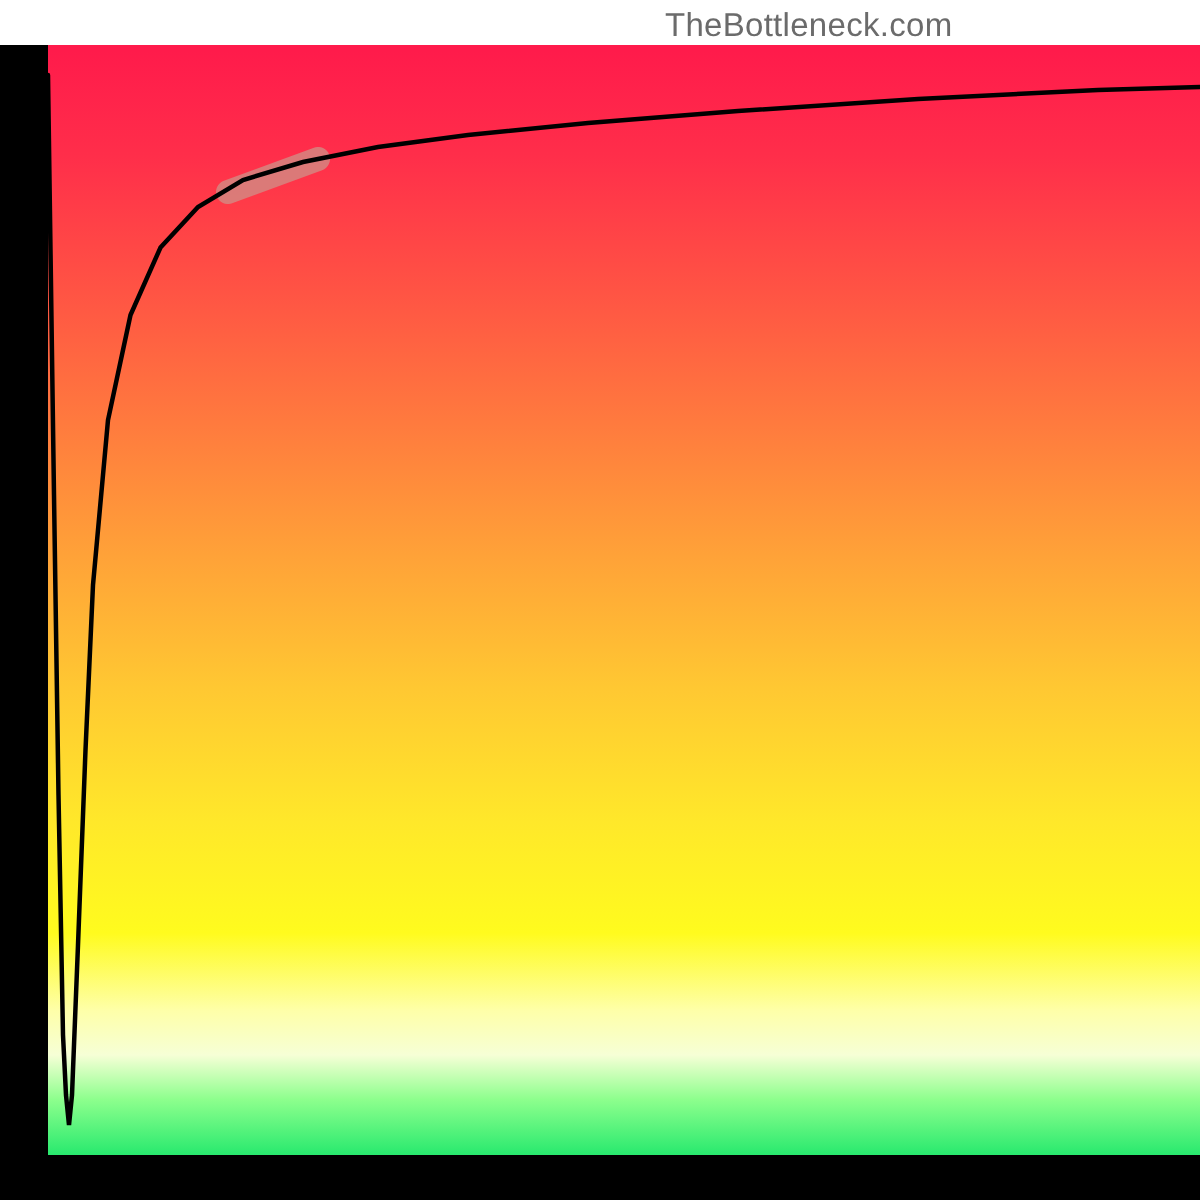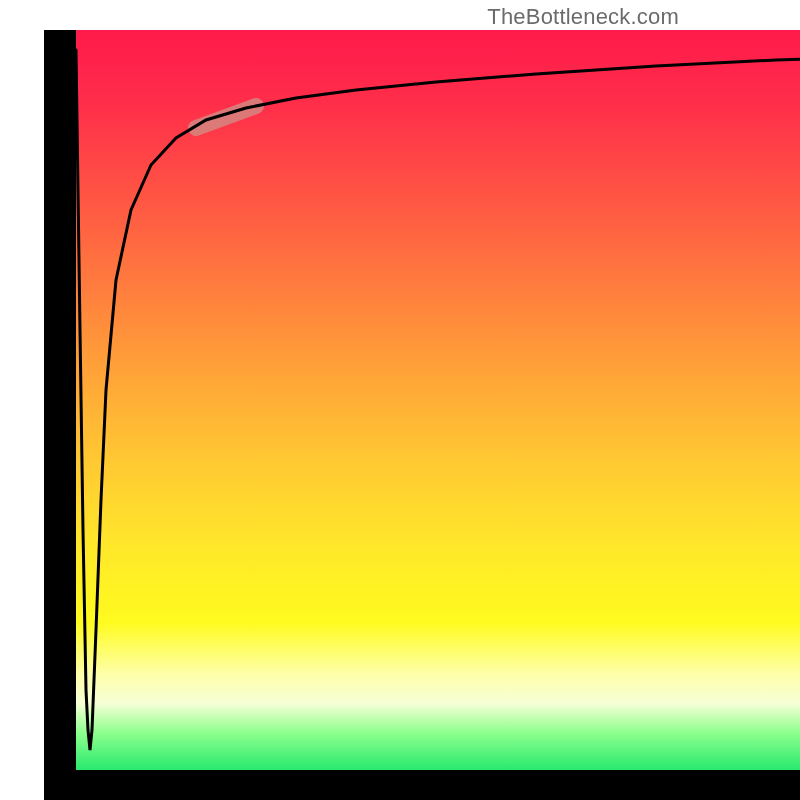--- a/index.html
+++ b/index.html
@@ -8,21 +8,20 @@
     width: 800px;
     height: 800px;
     background: #ffffff;
     font-family: Arial, Helvetica, sans-serif;
     overflow: hidden;
   }
   .frame {
     position: relative;
     width: 653px;
     height: 800px;
-    margin-left: 44px;
   }
   .watermark {
     position: absolute;
     top: 4px;
     right: 18px;
     font-size: 22px;
     color: #6b6b6b;
     font-weight: 500;
     letter-spacing: 0.2px;
   }

